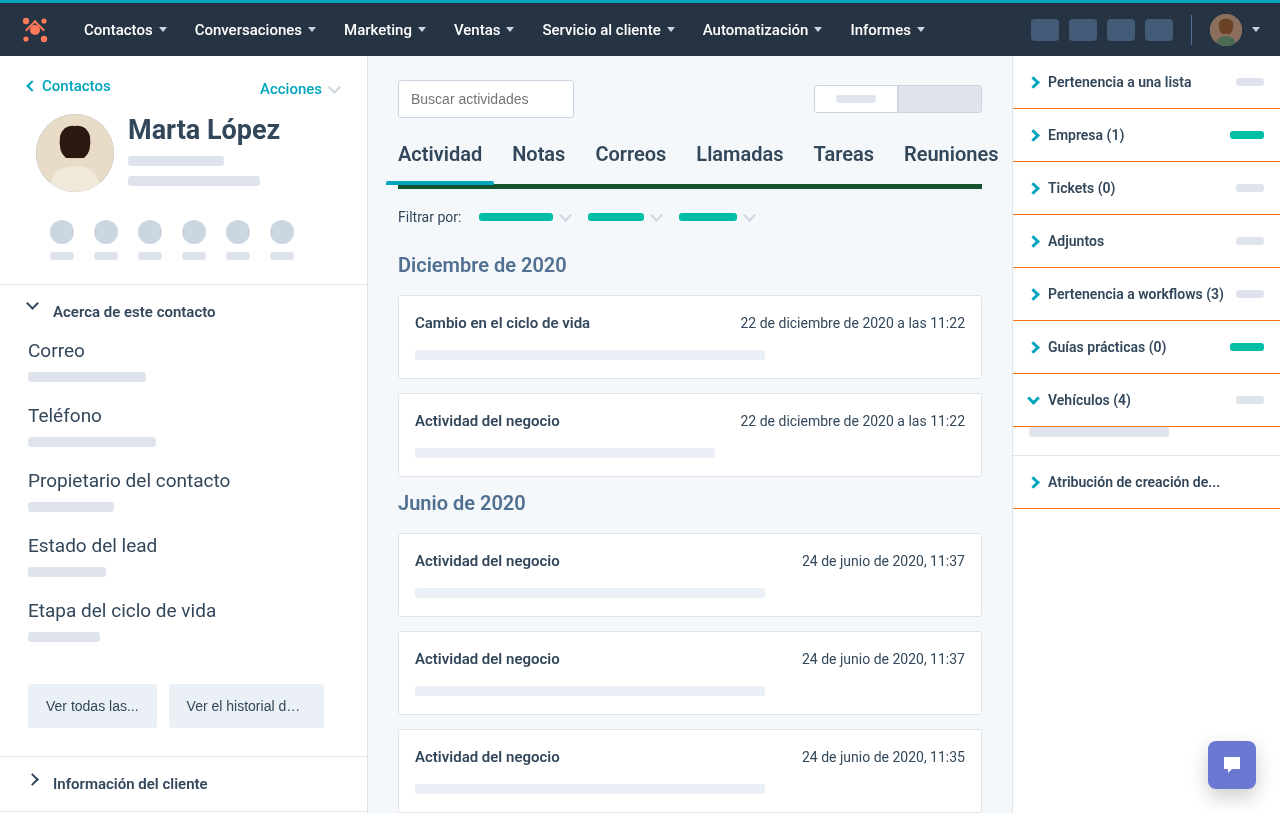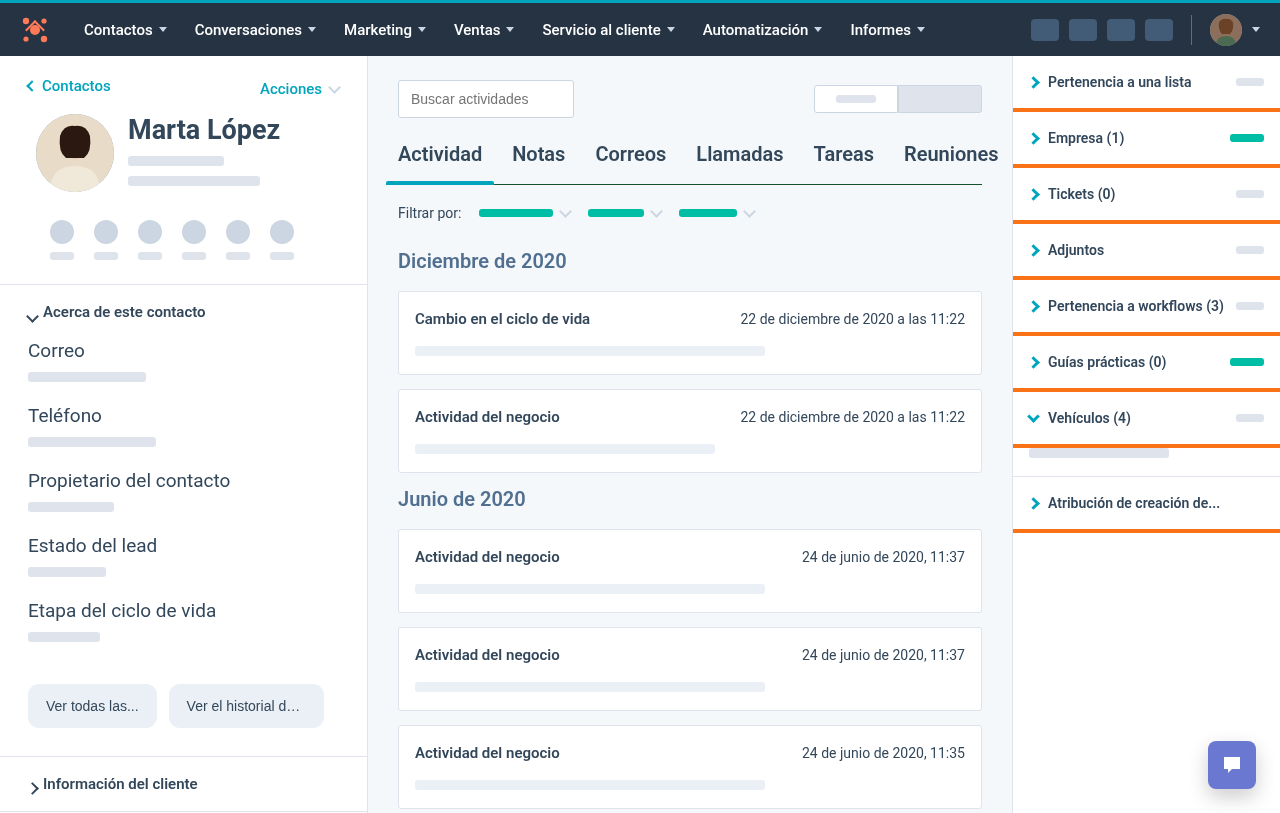--- a/index.html
+++ b/index.html
@@ -26,55 +26,55 @@
 .big-avatar { width:78px; height:78px; border-radius:50%; background:#7c98b6; flex-shrink:0; overflow:hidden; }
 .big-avatar svg { width:100%; height:100%; }
 .contact-name { font-size:27px; font-weight:700; color:#33475b; margin-bottom:10px; }
 .skel { background:#dfe3eb; border-radius:3px; }
 .skel-line { height:10px; margin-bottom:10px; }
 .icon-row { display:flex; gap:20px; padding:0 40px 24px 50px; }
 .icon-col { display:flex; flex-direction:column; align-items:center; gap:8px; }
 .icon-circle { width:24px; height:24px; border-radius:50%; background:#cbd6e2; }
 .icon-lbl { width:24px; height:8px; background:#dfe3eb; border-radius:3px; }
 .accordion { border-top:1px solid #dfe3eb; }
-.acc-head { padding:18px 28px; display:flex; align-items:flex-end; gap:6px; font-weight:600; font-size:15px; cursor:pointer; }
+.acc-head { padding:18px 28px; display:flex; align-items:flex-start; gap:16px; font-weight:600; font-size:15px; cursor:pointer; }
 .chev-right { display:inline-block; width:9px; height:9px; border-right:2px solid #33475b; border-top:2px solid #33475b; transform:rotate(45deg); }
 .chev-open { transform:rotate(135deg); margin-top:-4px; }
 .fields { padding:0 28px 20px 28px; }
 .field-lbl { font-size:19px; color:#33475b; margin-bottom:10px; }
 .field-val { height:10px; background:#dfe3eb; border-radius:3px; margin-bottom:22px; }
 .btn-row { display:flex; gap:12px; padding:0 28px 28px 28px; }
-.grey-btn { background:#eaf0f6; border:none; padding:14px 18px; font-size:14px; color:#33475b; border-radius:11px; cursor:pointer; font-weight:500; max-width:155px; overflow:hidden; text-overflow:ellipsis; white-space:nowrap; }
+.grey-btn { background:#eaf0f6; border:none; padding:14px 18px; font-size:14px; color:#33475b; border-radius:3px; cursor:pointer; font-weight:500; max-width:155px; overflow:hidden; text-overflow:ellipsis; white-space:nowrap; }
 
 .main-col { flex:1; background:#f5f8fa; padding:24px 30px; overflow-y:auto; min-width:0; }
 .search-row { display:flex; justify-content:space-between; align-items:center; margin-bottom:24px; }
 .search-box { width:176px; height:38px; border:1px solid #cbd6e2; border-radius:3px; background:#fff; display:flex; align-items:center; padding:0 12px; color:#7c98b6; font-size:14px; }
 .search-box input { border:none; outline:none; flex:1; font-size:14px; color:#33475b; background:transparent; }
 .search-icon { width:18px; height:18px; }
 .seg-btns { display:flex; }
 .seg { width:84px; height:28px; border:1px solid #cbd6e2; display:flex; align-items:center; justify-content:center; }
 .seg:first-child { background:#fff; border-radius:3px 0 0 3px; }
 .seg:last-child { background:#dfe3eb; border-radius:0 3px 3px 0; }
 .seg .skel { width:40px; height:8px; }
-.tabs { display:flex; gap:30px; border-bottom:1px solid #14532d; margin-bottom:20px; }
+.tabs { display:flex; gap:30px; border-bottom:5px solid #14532d; margin-bottom:20px; }
 .tab { padding-bottom:18px; font-size:20px; font-weight:600; color:#33475b; cursor:pointer; position:relative; }
 .tab.active::after { content:""; position:absolute; bottom:-1px; left:-12px; right:-12px; height:4px; background:#00a4bd; border-radius:2px 2px 0 0; }
 .filter-row { display:flex; align-items:center; gap:18px; margin-bottom:28px; font-size:14px; color:#33475b; }
 .filter-item { display:flex; align-items:center; gap:8px; cursor:pointer; }
 .filter-pill { height:8px; background:#00bda5; border-radius:3px; }
 .filter-caret { color:#cbd6e2; }
 .month-head { font-size:20px; font-weight:600; color:#516f90; margin-bottom:18px; }
 .card { background:#fff; border:1px solid #dfe3eb; border-radius:3px; padding:18px 16px; margin-bottom:14px; }
 .card-head { display:flex; justify-content:space-between; align-items:center; margin-bottom:18px; }
 .card-title { font-weight:600; font-size:15px; }
 .card-date { font-size:14px; color:#33475b; }
 .card-skel { height:10px; background:#eaf0f6; border-radius:3px; }
 
 .right-col { width:268px; border-left:1px solid #dfe3eb; overflow-y:auto; }
-.r-item { border-bottom:4px solid #f97316; padding:18px 16px; display:flex; align-items:center; gap:10px; cursor:pointer; }
+.r-item { border-bottom:1px solid #f97316; padding:18px 16px; display:flex; align-items:center; gap:10px; cursor:pointer; }
 .r-chev { display:inline-block; width:9px; height:9px; border-right:3px solid #00a4bd; border-top:3px solid #00a4bd; transform:rotate(45deg); flex-shrink:0; }
 .r-chev.down { transform:rotate(135deg); margin-top:-4px; }
 .r-label { flex:1; font-weight:600; font-size:14px; color:#33475b; white-space:nowrap; overflow:hidden; text-overflow:ellipsis; }
 .r-badge { width:28px; height:8px; background:#dfe3eb; border-radius:3px; flex-shrink:0; }
 .r-badge.teal { background:#00bda5; width:34px; }
 .r-expanded { padding:0 16px 18px 16px; border-bottom:1px solid #dfe3eb; }
 .float-btn { position:fixed; right:24px; bottom:24px; width:48px; height:48px; background:#6a78d1; border-radius:8px; display:flex; align-items:center; justify-content:center; box-shadow:0 8px 20px rgba(0,0,0,0.2); cursor:pointer; }
 .float-btn svg { width:24px; height:24px; fill:#fff; }
 </style>
 </head>

